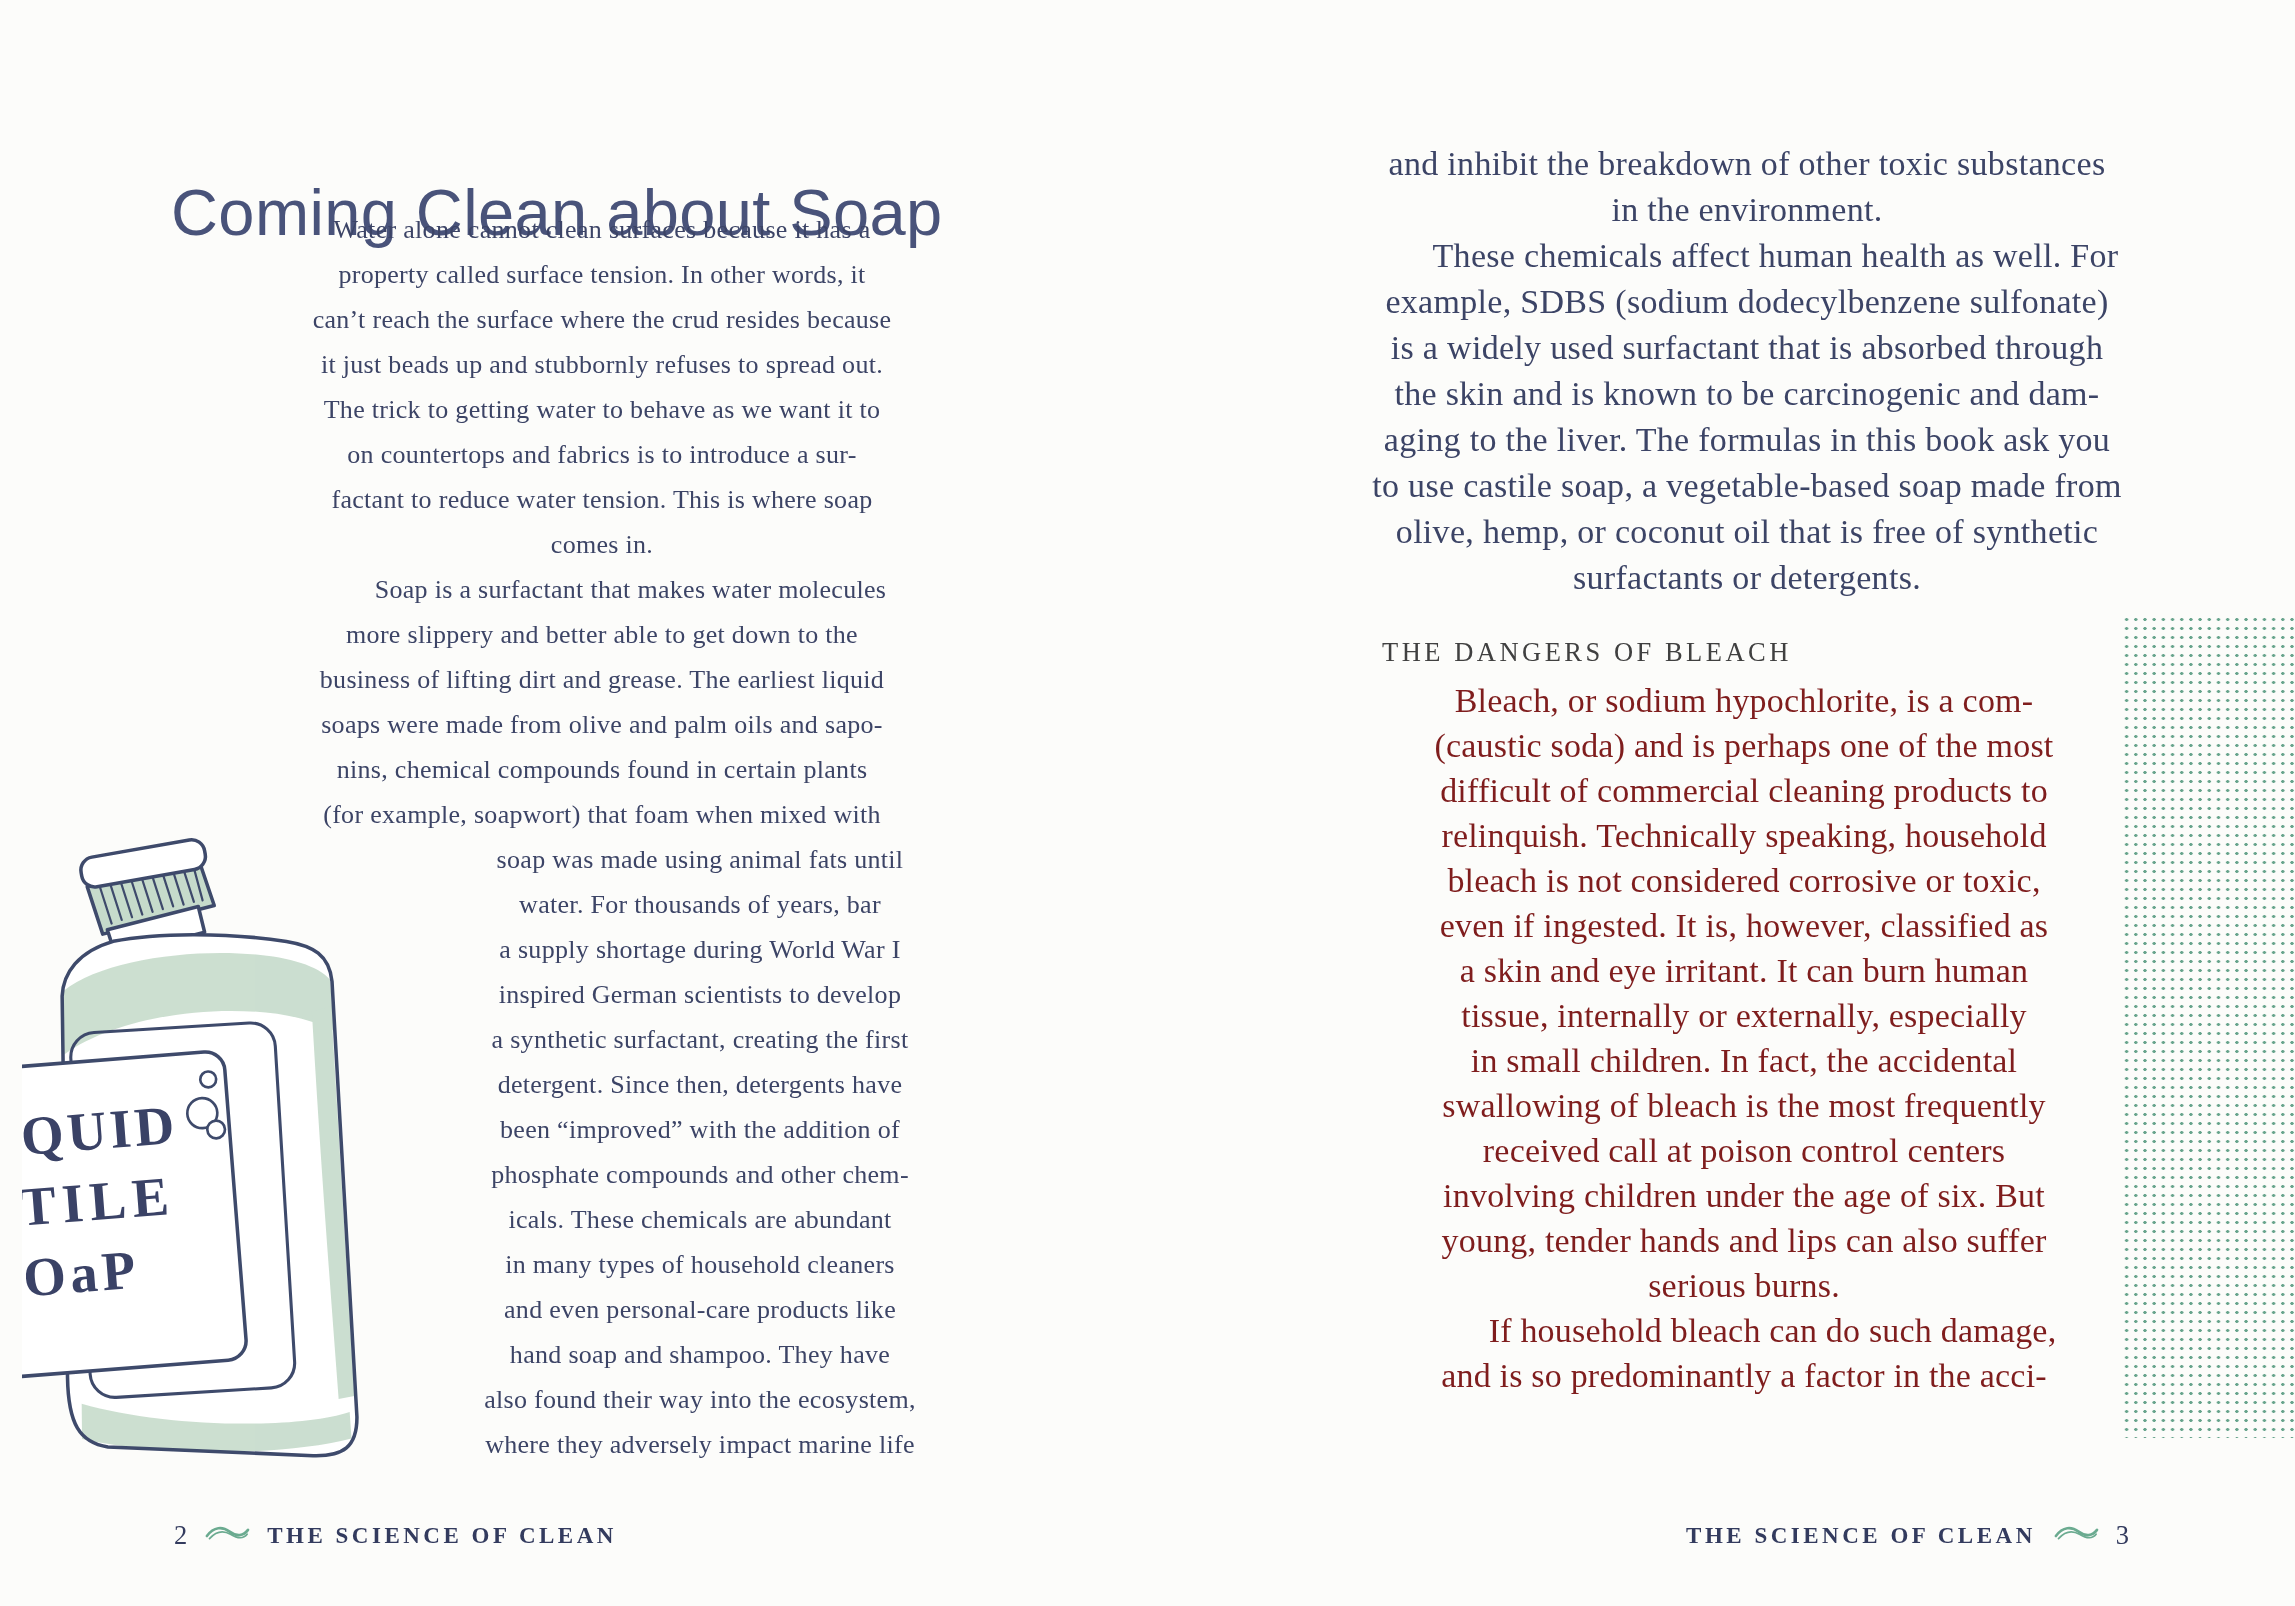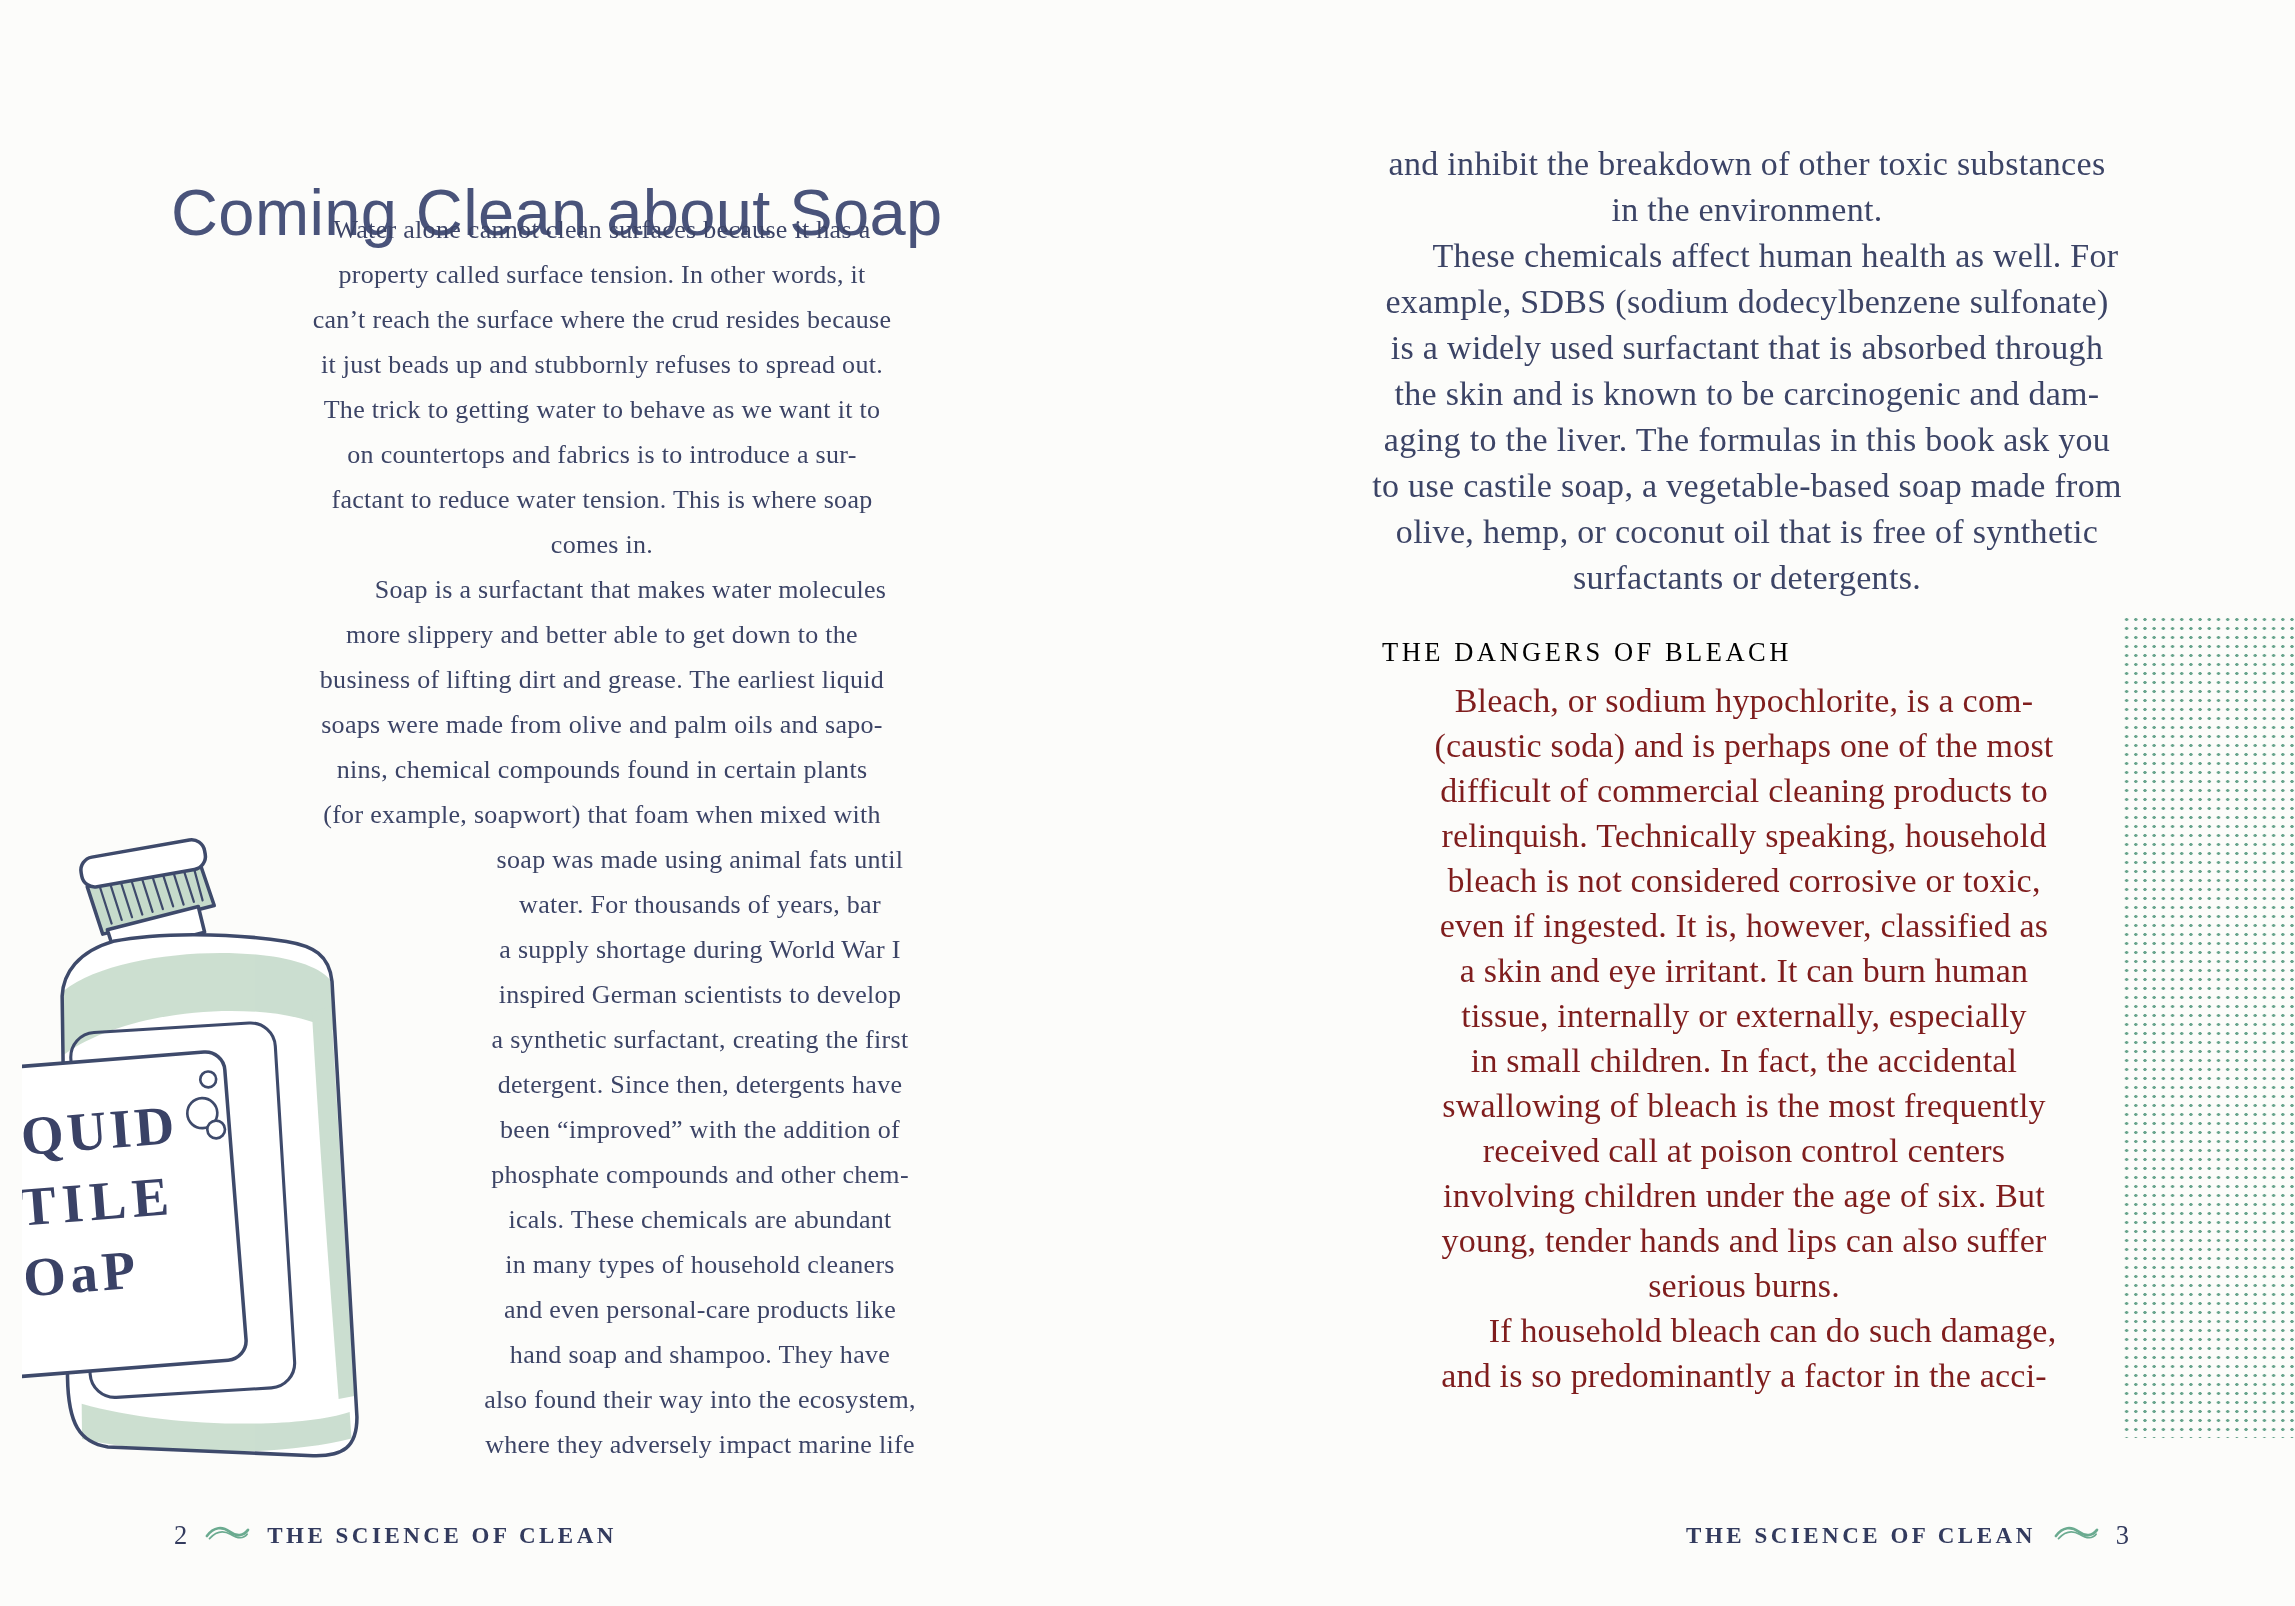--- a/index.html
+++ b/index.html
@@ -17,21 +17,21 @@
   .wrap-block{margin-left:196px;}
   .indent-first .tline:first-child{padding-left:57px;}
   .page-heading{
     position:absolute;left:171px;top:131px;
     font-family:"Liberation Sans","DejaVu Sans",sans-serif;
     font-weight:300;font-size:65px;color:#49537a;letter-spacing:0.4px;
   }
   
   .sidebar-heading{
     position:absolute;left:1382px;top:637px;
-    font-size:26.5px;letter-spacing:3.5px;color:#000000;font-weight:500;
+    font-size:26.5px;letter-spacing:3.5px;color:#404040;font-weight:500;
   }
   .sidebar-body{left:1382px;top:678px;width:724px;font-size:34px;line-height:45px;color:#7f1d1d;letter-spacing:0.2px;}
   
   .dot-block{
     position:absolute;left:2122px;top:615px;width:174px;height:823px;
     background-image:radial-gradient(circle,#4d9479 1.4px,rgba(77,148,121,0) 1.8px);
     background-size:9.2px 9px;
     opacity:0.85;
   }
   

